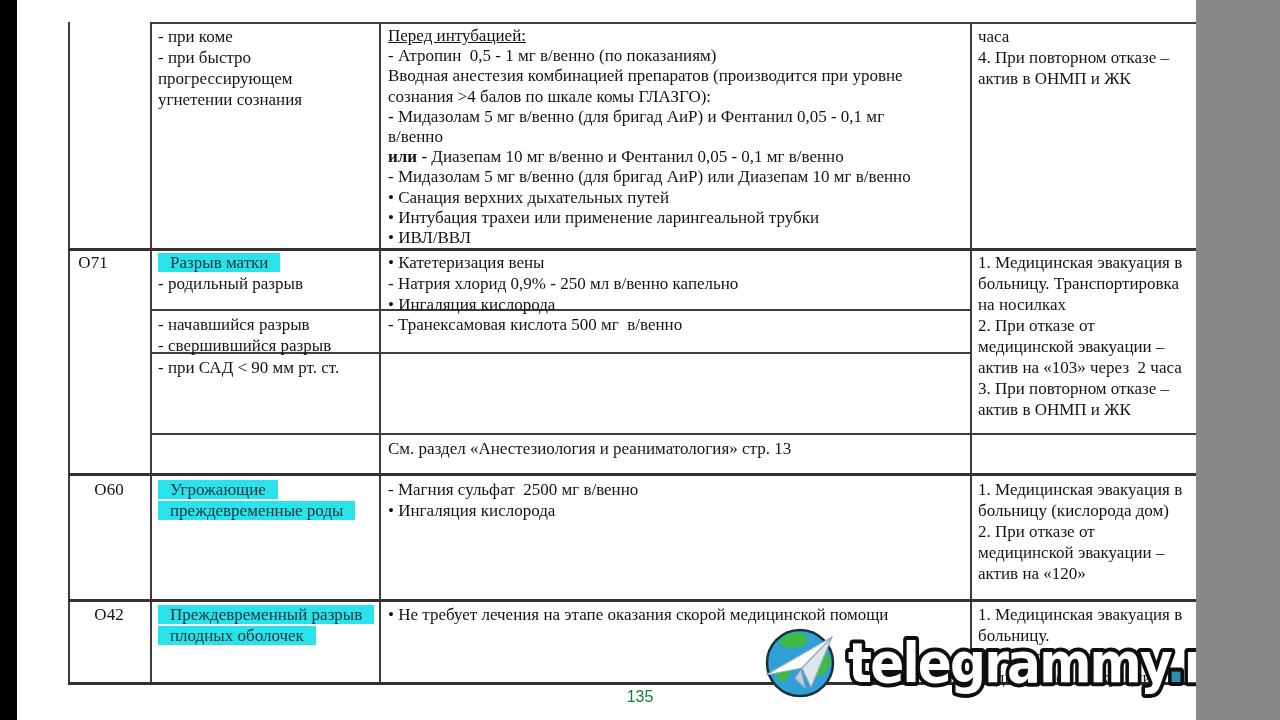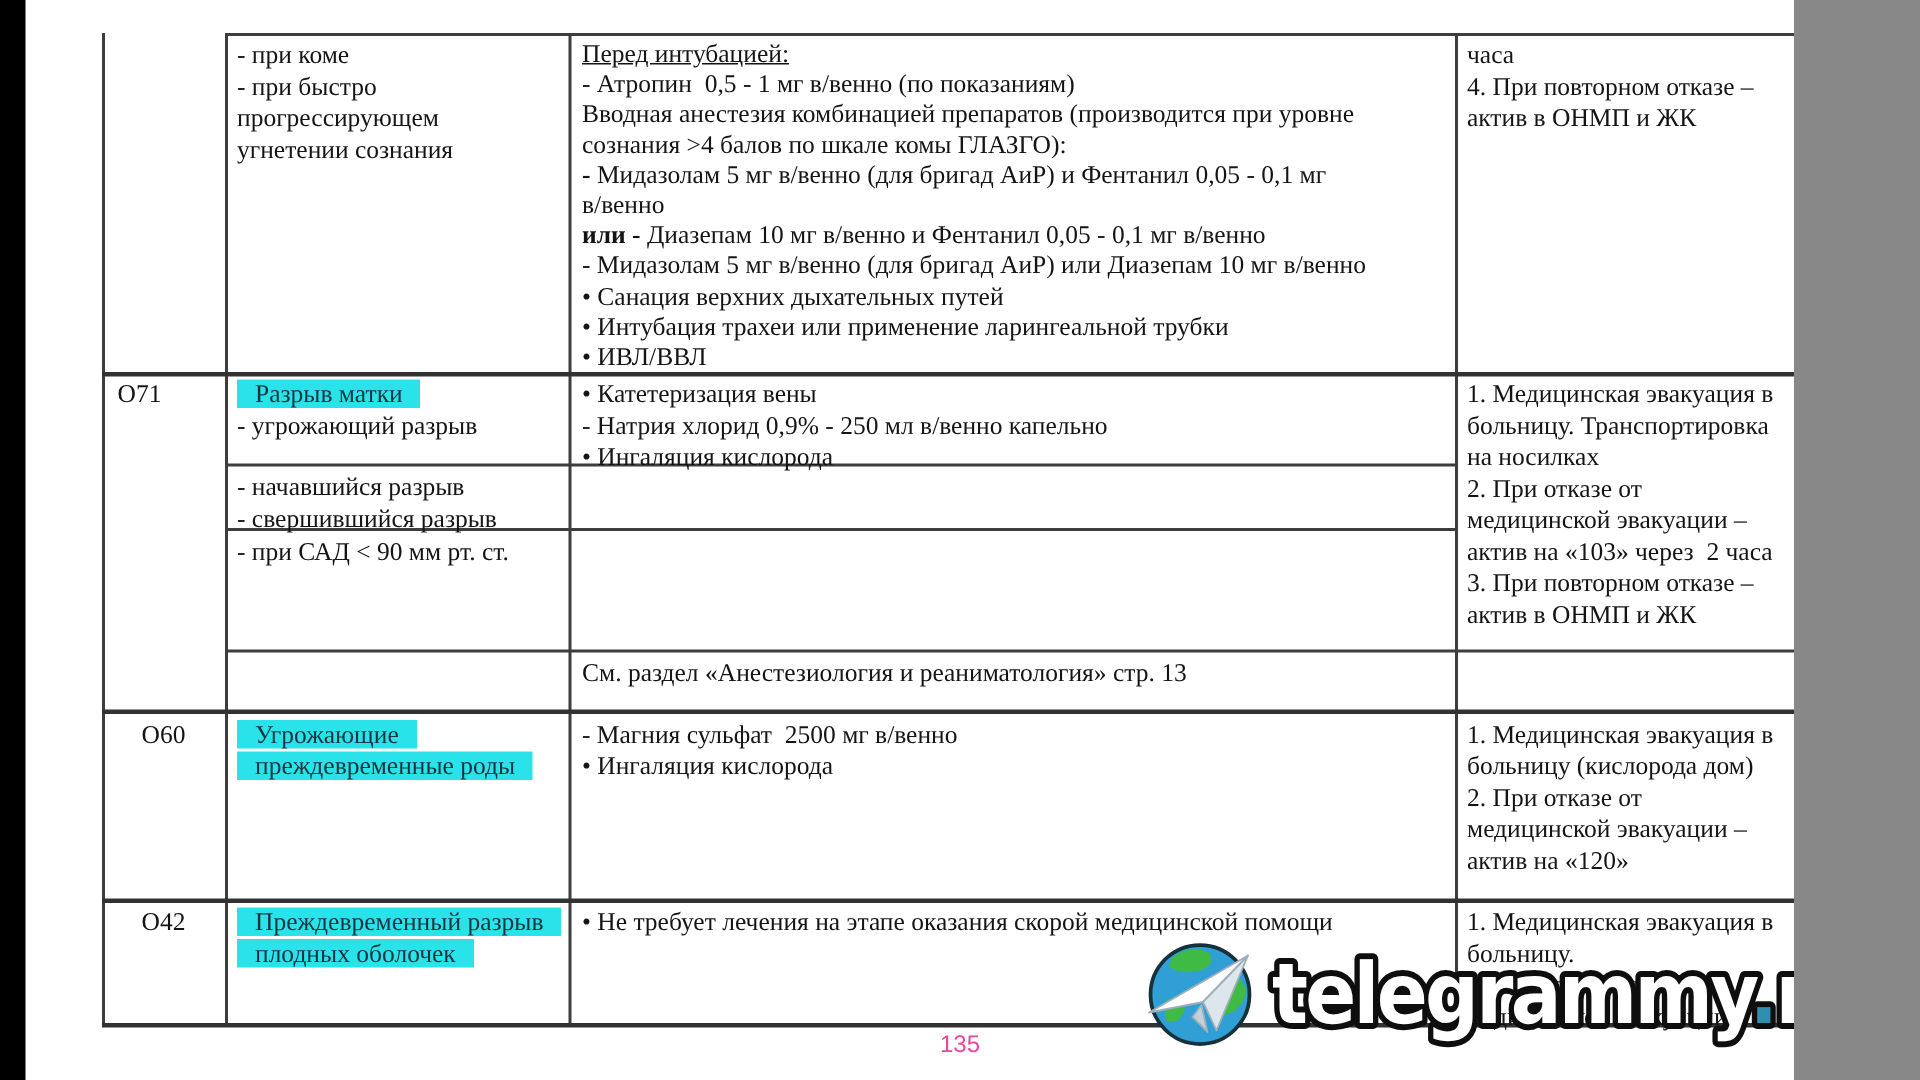--- a/index.html
+++ b/index.html
@@ -11,21 +11,21 @@
   .bh{position:absolute;height:2px;background:#3d3d3d;}
   .bh.major{height:3px;background:#323232;}
   .bv{position:absolute;width:2px;background:#3d3d3d;}
   .cell{position:absolute;font-size:17px;line-height:21px;color:#141414;}
   .cell.tight{line-height:20.2px;}
   .ln{white-space:pre;}
   .hlspan{background:#2ae3ea;color:#16333f;padding:0 12px;}
   .useg{text-decoration:underline;}
   .code{text-align:center;width:82px;}
   .pagenum{position:absolute;left:0;top:687px;width:1280px;text-align:center;
-           font:16px/20px "Liberation Sans",sans-serif;color:#ec4899;}
+           font:16px/20px "Liberation Sans",sans-serif;color:#15803d;}
   .watermark{position:absolute;left:756px;top:596px;width:524px;height:124px;z-index:5;}
 </style>
 </head>
 <body>
 
 <div class="stage">
 
   <div class="bv" style="left:68px;top:22px;height:660px;"></div>
   <div class="bv" style="left:150px;top:22px;height:660px;"></div>
   <div class="bv" style="left:379px;top:22px;height:660px;"></div>
@@ -62,30 +62,33 @@
     </div>
   <div class="cell" style="left:978px;top:26px;width:230px;">
       <div class="ln">часа</div>
       <div class="ln">4. При повторном отказе –</div>
       <div class="ln">актив в ОНМП и ЖК</div>
     </div>
 
   <div class="cell code" style="left:52px;top:252px;">О71</div>
   <div class="cell" style="left:158px;top:252px;width:215px;">
       <div class="ln"><span class="hlspan">Разрыв матки</span></div>
-      <div class="ln">- угрожающий разрыв</div>
+      <div class="ln">- родильный разрыв</div>
     </div>
   <div class="cell" style="left:388px;top:252px;width:578px;">
       <div class="ln">• Катетеризация вены</div>
       <div class="ln">- Натрия хлорид 0,9% - 250 мл в/венно капельно</div>
       <div class="ln">• Ингаляция кислорода</div>
     </div>
   <div class="cell" style="left:158px;top:314px;width:215px;">
       <div class="ln">- начавшийся разрыв</div>
       <div class="ln">- свершившийся разрыв</div>
+    </div>
+  <div class="cell" style="left:388px;top:314px;width:578px;">
+      <div class="ln">- Транексамовая кислота 500 мг  в/венно</div>
     </div>
   <div class="cell" style="left:158px;top:357px;width:215px;">
       <div class="ln">- при САД &lt; 90 мм рт. ст.</div>
     </div>
   <div class="cell" style="left:388px;top:438px;width:578px;">
       <div class="ln">См. раздел «Анестезиология и реаниматология» стр. 13</div>
     </div>
   <div class="cell" style="left:978px;top:252px;width:230px;">
       <div class="ln">1. Медицинская эвакуация в</div>
       <div class="ln">больницу. Транспортировка</div>

